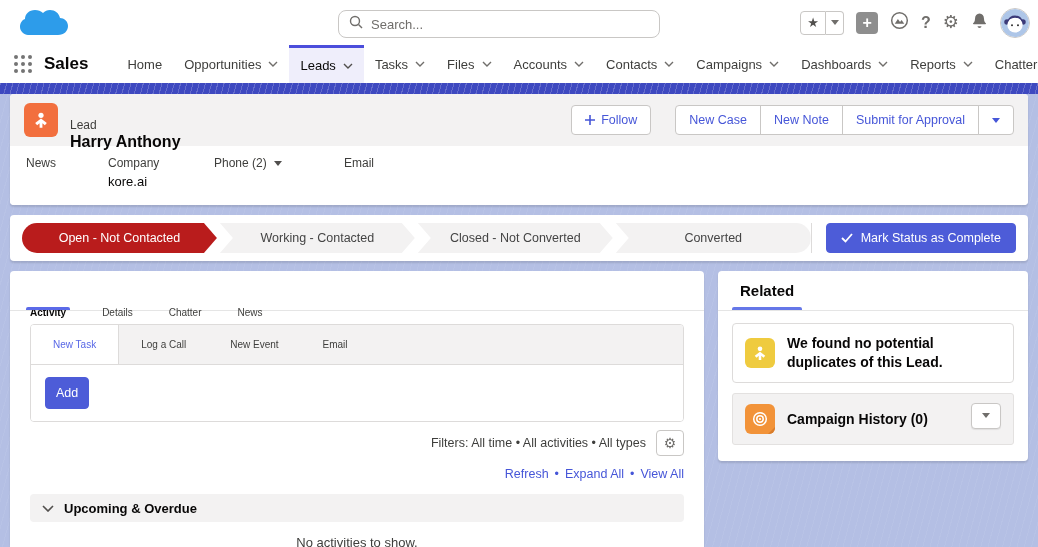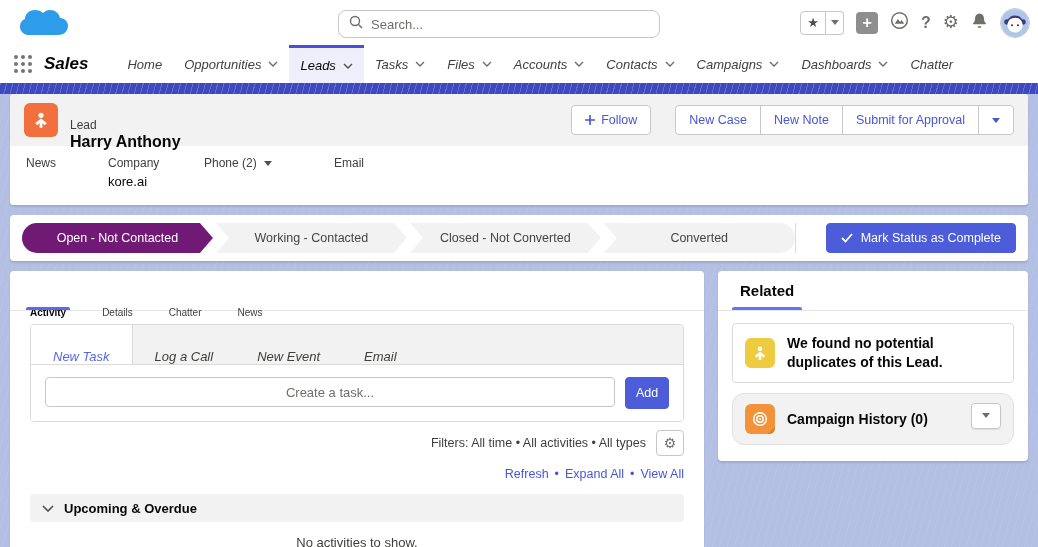--- a/index.html
+++ b/index.html
@@ -17,21 +17,21 @@
   .star-btn { width:26px; height:24px; border:1px solid #C9C7C5; background:#fff; display:flex; align-items:center; justify-content:center; color:#514F4D; font-size:13px; }
   .star-btn.main { border-radius:4px 0 0 4px; }
   .star-btn.caret { width:18px; border-left:none; border-radius:0 4px 4px 0; }
   .plus-btn { width:22px; height:22px; background:#8E8E8E; border-radius:4px; color:#fff; font-size:16px; font-weight:bold; display:flex; align-items:center; justify-content:center; line-height:1; }
   .help-q { font-size:16px; color:#706E6B; font-weight:bold; }
   .gear-glyph { font-family:"DejaVu Sans",sans-serif; font-size:18px; color:#706E6B; line-height:1; }
   .avatar { width:30px; height:30px; border-radius:50%; overflow:hidden; border:1px solid #C9C7C5; }
   .caret-solid { display:inline-block; width:0; height:0; border-left:4px solid transparent; border-right:4px solid transparent; border-top:5px solid currentColor; }
 
   
-  .navbar { height:38px; background:#fff; display:flex; align-items:stretch; padding-left:10px;font-style:italic; }
+  .navbar { height:38px; background:#fff; display:flex; align-items:stretch; padding-left:10px; }
   .waffle { display:grid; grid-template-columns:repeat(3,4px); gap:3px; align-self:center; margin:0 12px 0 4px; cursor:pointer; }
   .waffle i { width:4px; height:4px; border-radius:50%; background:#747474; }
   .app-name { font-size:17px; font-weight:bold; color:#080707; align-self:center; margin-right:28px; }
   .nav-items { display:flex; align-items:stretch; flex:1; }
   .nav-item { display:flex; align-items:center; gap:7px; padding:0 11px; font-size:13px; color:#3E3E3C; cursor:pointer; position:relative; }
   .nav-item.active { background:#EFEEFB; border-top:3px solid #4B4DDB; color:#080707; }
 
   
   .banner { height:11px; background-color:#3E49C0;
     background-image:repeating-linear-gradient(105deg, rgba(255,255,255,.20) 0 1px, transparent 1px 6px); }
@@ -51,48 +51,48 @@
   .btn-group { display:flex; }
   .btn-group .btn { border-radius:0; margin-left:-1px; }
   .btn-group .btn:first-child { border-radius:4px 0 0 4px; margin-left:16px; }
   .btn-group .btn:last-child { border-radius:0 4px 4px 0; }
   .lead-fields { background:#fff; border-radius:0 0 4px 4px; display:flex; padding:10px 16px 16px; }
   .fld { margin-right:0; }
   .fld .lbl { font-size:12px; color:#3E3E3C; }
   .fld .val { font-size:13px; color:#080707; margin-top:4px; min-height:15px; }
   .fld-title { width:82px; }
   .fld-company { width:96px; }
-  .fld-phone { width:108px; margin-right:22px; }
+  .fld-phone { width:108px; margin-right:22px;margin-left:10px; }
   .phone-trigger { display:flex; align-items:center; gap:7px; color:#3E3E3C; cursor:pointer; font-size:12px; }
   .phone-trigger .caret-solid { color:#514F4D; }
 
   
   .path-card { margin-top:10px; display:flex; align-items:center; padding:8px 12px; gap:0; }
   .path-track { flex:1; display:flex; height:30px; }
   .stage { flex:1; display:flex; align-items:center; justify-content:center; font-size:12.5px; color:#444; background:#F3F2F2; position:relative; cursor:pointer; }
   .stage + .stage { margin-left:3px; }
-  .stage.first { clip-path:polygon(0 0, calc(100% - 13px) 0, 100% 50%, calc(100% - 13px) 100%, 0 100%); border-radius:15px 0 0 15px; background:#701a75; color:#fff;text-align:center; }
+  .stage.first { clip-path:polygon(0 0, calc(100% - 13px) 0, 100% 50%, calc(100% - 13px) 100%, 0 100%); border-radius:15px 0 0 15px; background:#b91c1c; color:#fff;text-align:center; }
   .stage.mid { clip-path:polygon(0 0, calc(100% - 13px) 0, 100% 50%, calc(100% - 13px) 100%, 0 100%, 13px 50%); }
   .stage.last { clip-path:polygon(0 0, 100% 0, 100% 100%, 0 100%, 13px 50%); border-radius:0 15px 15px 0; }
-  .mark-wrap { border-left:1px solid #DDDBDA; padding-left:30px; }
+  .mark-wrap { border-left:1px solid #DDDBDA; padding-left:14px; }
   .btn-primary { background:#4D5CD8; border:1px solid #4D5CD8; color:#fff; font-size:12.5px; height:30px; padding:0 14px; border-radius:4px; display:flex; align-items:center; gap:8px; cursor:pointer; font-family:"Liberation Sans",sans-serif; }
 
   
   .main-row { display:flex; gap:14px; margin-top:10px; align-items:flex-start; }
   .left-card { width:694px; height:330px; }
   .right-card { flex:1; padding-bottom:16px; }
 
   .tabs { display:flex; gap:36px; padding:0 20px; height:40px; border-bottom:1px solid #E5E5E5; }
   .tab { font-size:10px; color:#3E3E3C; display:flex; align-items:flex-start; position:relative; cursor:pointer;margin-top:36px; }
   .tab.active { font-weight:bold; color:#080707; }
   .tab.active::after { content:""; position:absolute; left:-4px; right:-4px; bottom:0; height:3px; background:#5B6AE8; border-radius:2px 2px 0 0; }
 
   .composer { margin:13px 20px 0; border:1px solid #DDDBDA; border-radius:4px; overflow:hidden; }
   .ctabs { display:flex; background:#F3F2F2; border-bottom:1px solid #DDDBDA; height:40px; }
-  .ctab { padding:0 22px; display:flex; align-items:flex-end; font-size:13px; color:#3E3E3C; cursor:pointer;font-style:italic; }
+  .ctab { padding:0 22px; display:flex; align-items:center; font-size:10px; color:#3E3E3C; cursor:pointer; }
   .ctab.active { background:#fff; color:#5867E6; border-right:1px solid #DDDBDA; }
   .composer-body { display:flex; gap:10px; padding:12px 14px; background:#fff; }
   .task-input { flex:1; height:30px; border:1px solid #C9C7C5; border-radius:4px; font-size:13px; text-align:center; outline:none; font-family:"Liberation Sans",sans-serif; color:#181818; }
   .task-input::placeholder { color:#706E6B; }
   .add-btn { width:44px; height:32px; justify-content:center; }
 
   .filters-row { display:flex; justify-content:flex-end; align-items:center; gap:10px; padding:8px 20px 0; font-size:12.5px; color:#3E3E3C; }
   .gear-btn { width:28px; height:26px; border:1px solid #C9C7C5; border-radius:4px; background:#fff; display:flex; align-items:center; justify-content:center; cursor:pointer; }
   .gear-btn .gear-glyph { font-size:14px; }
   .links-row { display:flex; justify-content:flex-end; align-items:center; gap:6px; padding:11px 20px 0; font-size:12.5px; color:#4656D8; }
@@ -102,21 +102,21 @@
   .section-bar .ttl { font-size:13px; font-weight:bold; color:#080707; }
   .empty-state { text-align:center; margin-top:13px; font-size:13px; color:#3E3E3C; }
 
   .related-tabs { display:flex; padding:0 16px; height:40px; border-bottom:1px solid #E5E5E5; }
   .rtab { font-size:15px; font-weight:bold; color:#080707; display:flex; align-items:center; position:relative; padding:8px 6px; cursor:pointer; }
   .rtab::after { content:""; position:absolute; left:-2px; right:-2px; bottom:0; height:3px; background:#6577E8; border-radius:2px 2px 0 0; }
 
   .dup-tile { margin:12px 14px 0; border:1px solid #DDDBDA; border-radius:4px; padding:10px 12px; display:flex; gap:12px; align-items:center; }
   .dup-icon { width:30px; height:30px; border-radius:6px; background:#EFCB3F; display:flex; align-items:center; justify-content:center; flex:0 0 auto; }
   .dup-text { font-size:14px; font-weight:bold; color:#080707; line-height:1.35; }
-  .camp-tile { margin:10px 14px 0; background:#F3F2F2; border:1px solid #E3E1E0; border-radius:12px; padding:10px 12px; display:flex; gap:12px; align-items:center; position:relative; }
+  .camp-tile { margin:10px 14px 0; background:#F3F2F2; border:1px solid #E3E1E0; border-radius:3px; padding:10px 12px; display:flex; gap:12px; align-items:center; position:relative; }
   .camp-icon { width:30px; height:30px; border-radius:6px; background:#F29339; display:flex; align-items:center; justify-content:center; flex:0 0 auto; position:relative; overflow:hidden; }
   .camp-icon::after { content:""; position:absolute; right:0; bottom:0; width:0; height:0; border-left:7px solid transparent; border-bottom:7px solid #D87D2C; }
   .camp-title { font-size:14px; font-weight:bold; color:#080707; }
   .camp-dd { margin-left:auto; width:30px; height:26px; background:#fff; border:1px solid #C9C7C5; border-radius:4px; box-shadow:0 1px 1px rgba(0,0,0,.08); display:flex; align-items:center; justify-content:center; color:#706E6B; cursor:pointer; align-self:flex-start; margin-top:-1px; }
 </style>
 </head>
 <body>
 
 <div class="global-header">
   <div class="logo">
@@ -227,20 +227,26 @@
         </svg>
       </div>
     <div class="nav-item">
         <span>Campaigns</span>
         <svg width="10" height="6" viewBox="0 0 10 6">
           <path d="M1 1l4 4 4-4" fill="none" stroke="#706E6B" stroke-width="1.4"></path>
         </svg>
       </div>
     <div class="nav-item">
         <span>Dashboards</span>
+        <svg width="10" height="6" viewBox="0 0 10 6">
+          <path d="M1 1l4 4 4-4" fill="none" stroke="#706E6B" stroke-width="1.4"></path>
+        </svg>
+      </div>
+    <div class="nav-item">
+        <span>Reports</span>
         <svg width="10" height="6" viewBox="0 0 10 6">
           <path d="M1 1l4 4 4-4" fill="none" stroke="#706E6B" stroke-width="1.4"></path>
         </svg>
       </div>
     <div class="nav-item">
         <span>Chatter</span>
       </div>
 
   </div>
 
@@ -360,21 +366,20 @@
               <span>Log a Call</span>
             </div>
           <div class="ctab">
               <span>New Event</span>
             </div>
           <div class="ctab">
               <span>Email</span>
             </div>
         </div>
         <div class="composer-body">
-          <input class="task-input" type="text" placeholder="Create a task..." style="">
           <button class="btn-primary add-btn">
               <span>Add</span>
             </button>
         </div>
       </div>
 
       <div class="filters-row">
         <span>Filters: All time • All activities • All types</span>
         <div class="gear-btn">
             <span class="gear-glyph">⚙</span>

